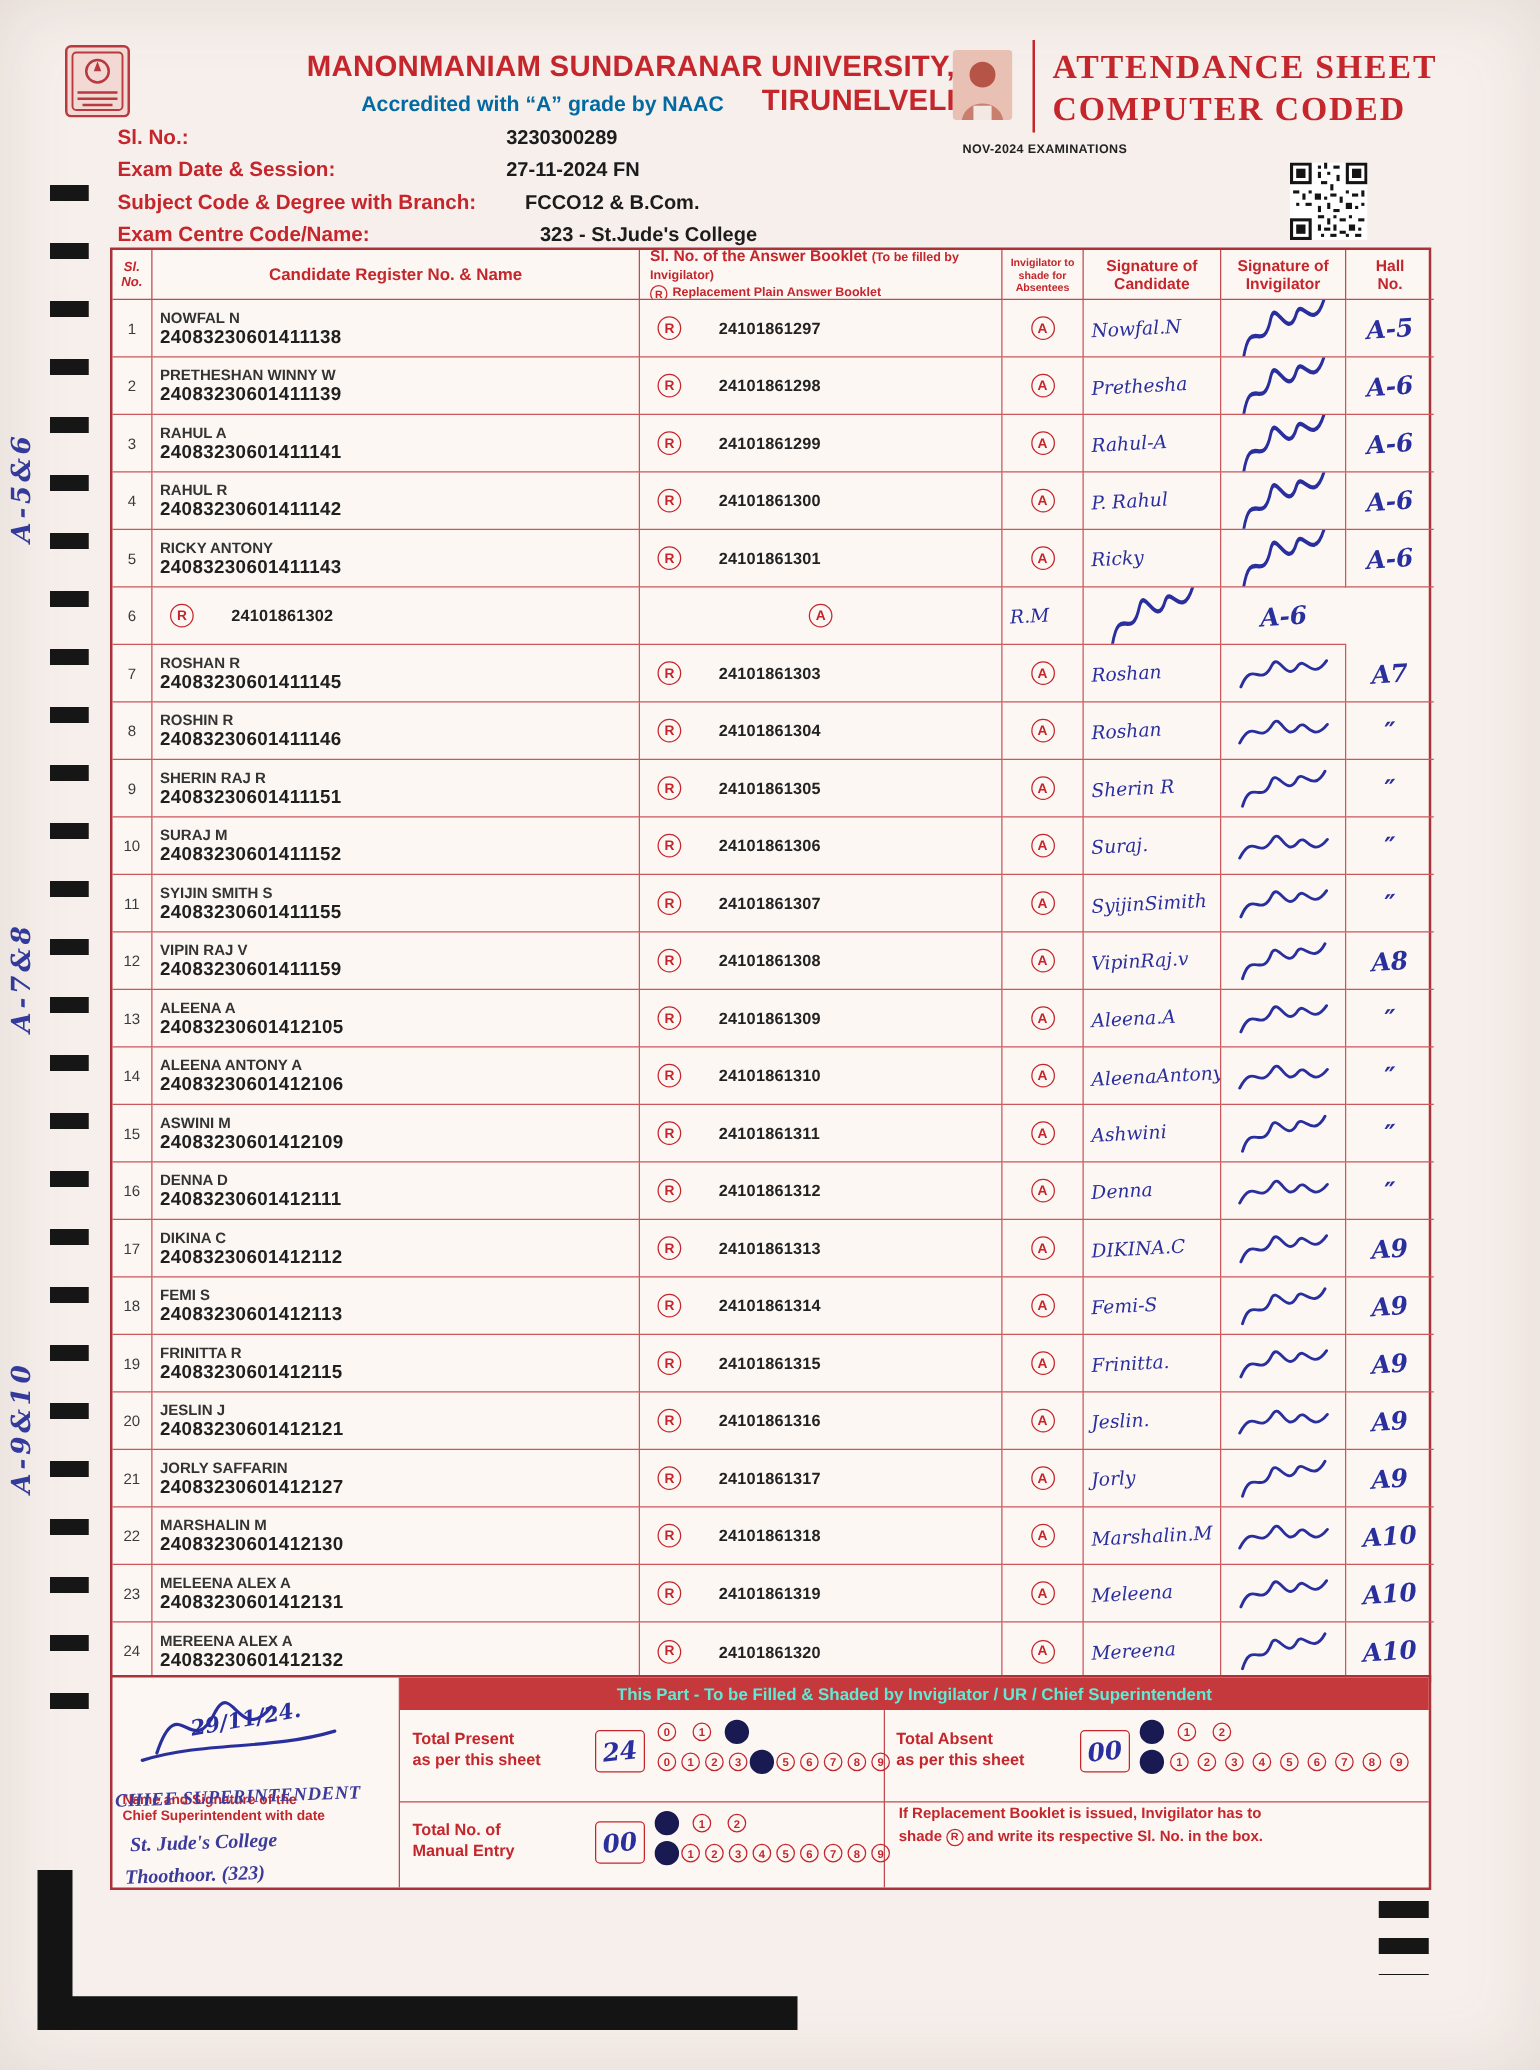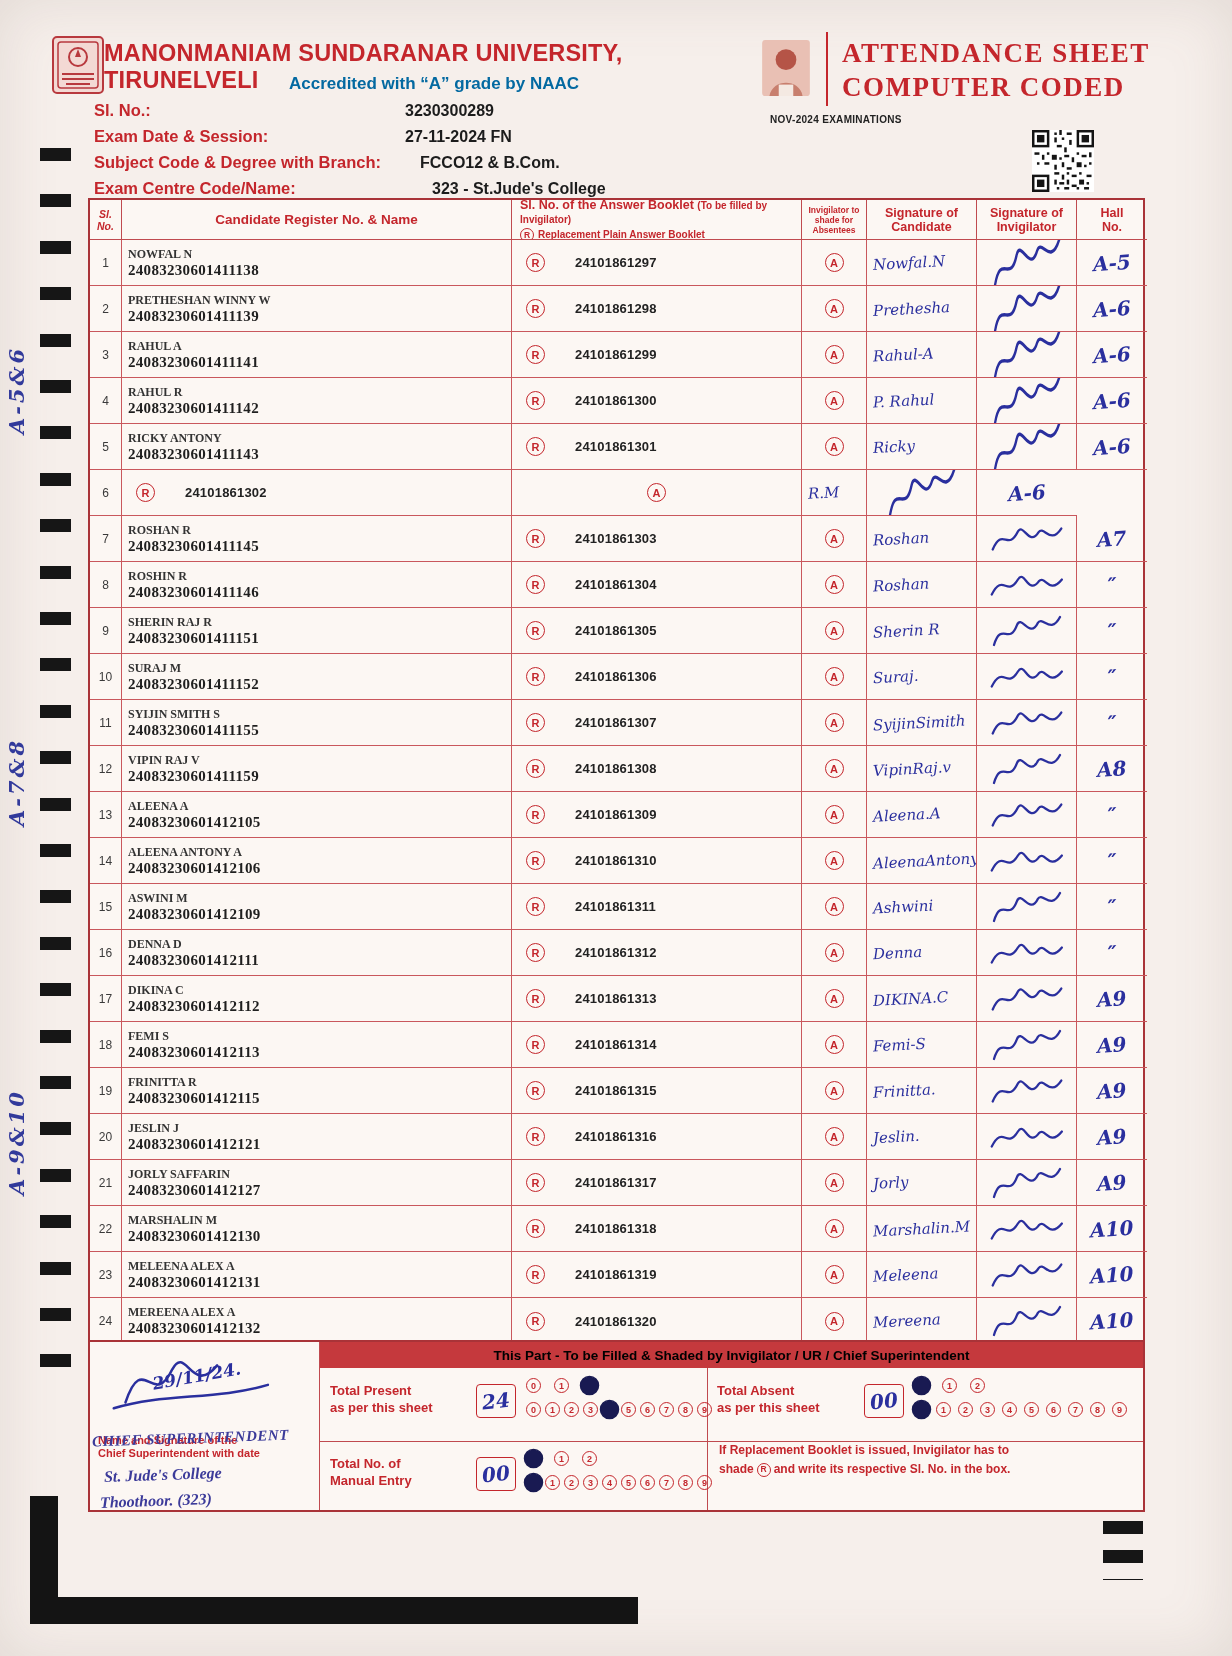--- a/index.html
+++ b/index.html
@@ -11,21 +11,21 @@
   
   .marks-left { position:absolute; left:40px; top:148px; width:31px; height:1245px;
     background: repeating-linear-gradient(to bottom, #161616 0 13px, transparent 13px 46.4px); }
   .marks-right { position:absolute; left:1103px; top:1376px; width:40px; height:204px;
     background: repeating-linear-gradient(to bottom, #161616 0 13px, transparent 13px 29px); }
   .corner-mark { position:absolute; left:30px; top:1496px; width:28px; height:128px; background:#141414; }
   .bar-bottom { position:absolute; left:54px; top:1597px; width:584px; height:27px; background:#141414; }
 
   
   .logo { position:absolute; left:52px; top:36px; width:52px; height:58px; }
-  .uni-title { position:absolute; left:104px; top:40px; width:660px; text-align:left;
+  .uni-title { position:absolute; left:104px; top:40px; width:660px; text-align:right;
     color:#c4262c; font-size:23.5px; font-weight:bold; letter-spacing:.2px; }
   .uni-accred { position:absolute; left:104px; top:74px; width:660px; text-align:center;
     color:#0369a1; font-size:17px; font-weight:bold; }
   .portrait { position:absolute; left:762px; top:40px; width:48px; height:56px; }
   .hdr-divider { position:absolute; left:826px; top:32px; width:2px; height:74px; background:#c4262c; }
   .sheet-title { position:absolute; left:842px; top:36px; color:#c4262c;
     font-family:"Liberation Serif", serif; font-weight:bold; font-size:27px; letter-spacing:1.5px; line-height:34px; }
   .session { position:absolute; left:770px; top:114px; font-size:10px; font-weight:bold; color:#222; letter-spacing:.3px; }
 
   
@@ -51,21 +51,21 @@
   .hc-book { align-items:flex-start; padding-left:8px; text-align:left; }
   .bh1 { font-size:12.5px; }
   .bh-paren { font-size:10px; font-weight:bold; }
   .bh2 { font-size:10px; margin-top:2px; display:flex; align-items:center; gap:4px; }
   .hc-abs { font-size:8.5px; line-height:10px; padding:0 2px; }
   .hc-2line { font-size:12.5px; line-height:14px; }
   .trow { height:46px; }
   .c { border-right:1px solid #c9575c; border-bottom:1px solid #c9575c; overflow:hidden; }
   .trow:last-child .c { border-bottom:none; }
   .c-sl { display:flex; align-items:center; justify-content:center; font-size:12px; color:#3a3a3a; }
-  .c-cand { padding:3px 6px; display:flex; flex-direction:column; justify-content:center;font-family:Liberation Serif, serif; }
+  .c-cand { padding:3px 6px; display:flex; flex-direction:column; justify-content:center; }
   .cand-name { font-size:12px; font-weight:bold; color:#333; }
   .cand-reg { font-size:15px; font-weight:bold; color:#1f1f1f; letter-spacing:.3px; }
   .c-book { display:flex; align-items:center; gap:30px; padding-left:14px; }
   .book-no { font-size:13px; font-weight:bold; color:#222; letter-spacing:.2px; }
   .circ { width:19px; height:19px; border:1.6px solid #c4262c; border-radius:50%; color:#c4262c;
     font-size:11px; font-weight:bold; display:inline-flex; align-items:center; justify-content:center; flex:none; background:transparent; }
   .circ-sm { width:14px; height:14px; font-size:8.5px; border-width:1.3px; }
   .circ-xs { width:14px; height:14px; font-size:8.5px; border-width:1.3px; margin:0 3px; }
   .c-abs { display:flex; align-items:center; justify-content:center; }
   .c-sig { display:flex; align-items:center; padding-left:6px; }
@@ -77,21 +77,21 @@
   .trow:nth-child(2n) .scrawl { transform:rotate(5deg) translateY(2px); }
   .trow:nth-child(3n) .scrawl { transform:rotate(-6deg); }
   .trow:nth-child(-n+6) .scrawl { transform:scaleY(1.5) rotate(-9deg); }
   .c-hall { display:flex; align-items:center; justify-content:center; }
   .halltxt { font-family:"DejaVu Serif", serif; font-style:italic; font-weight:bold; color:#2a2f9e;
     font-size:20px; transform:rotate(-4deg); }
 
   
   .footer { position:absolute; left:88px; top:1340px; width:1057px; height:172px; border:2px solid #a93338; background:#fcf7f3; }
   .f-left { position:absolute; left:0; top:0; width:230px; height:168px; border-right:1px solid #c04a4f; }
-  .f-banner { position:absolute; left:230px; top:0; width:823px; height:26px; background:#c5393d; color:#000000;
+  .f-banner { position:absolute; left:230px; top:0; width:823px; height:26px; background:#c5393d; color:#5eead4;
     font-size:13.5px; font-weight:bold; display:flex; align-items:center; justify-content:center; }
   .f-rowline { position:absolute; left:230px; top:99px; width:823px; height:1px; background:#c04a4f; }
   .f-vline { position:absolute; left:617px; top:26px; width:1px; height:142px; background:#c04a4f; }
   .f-cell { position:absolute; overflow:visible; }
   .f-label { color:#c4262c; font-size:13px; font-weight:bold; line-height:17px; padding:14px 0 0 10px; }
   .f-valbox { width:40px; height:34px; border:1.6px solid #c4262c; border-radius:4px; margin-top:16px;
     display:flex; align-items:center; justify-content:center; }
   .f-valtxt { font-family:"DejaVu Serif", serif; font-style:italic; font-weight:bold; color:#2a2f9e;
     font-size:20px; transform:rotate(-6deg); }
   .bub-row { display:flex; align-items:center; gap:4px; padding-left:6px; margin-top:9px; }

